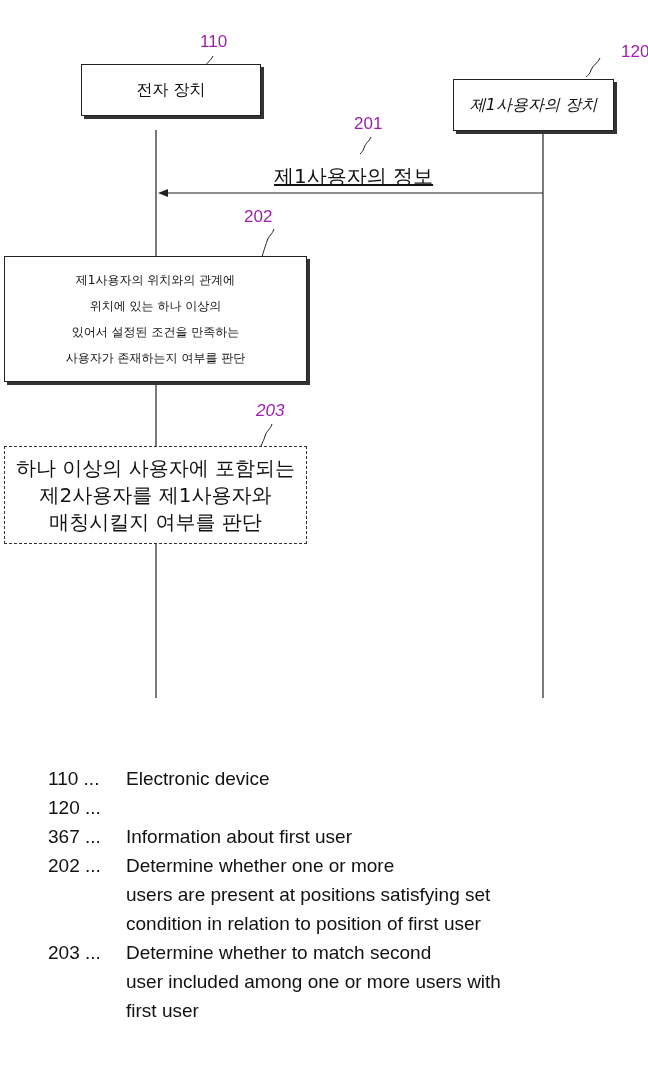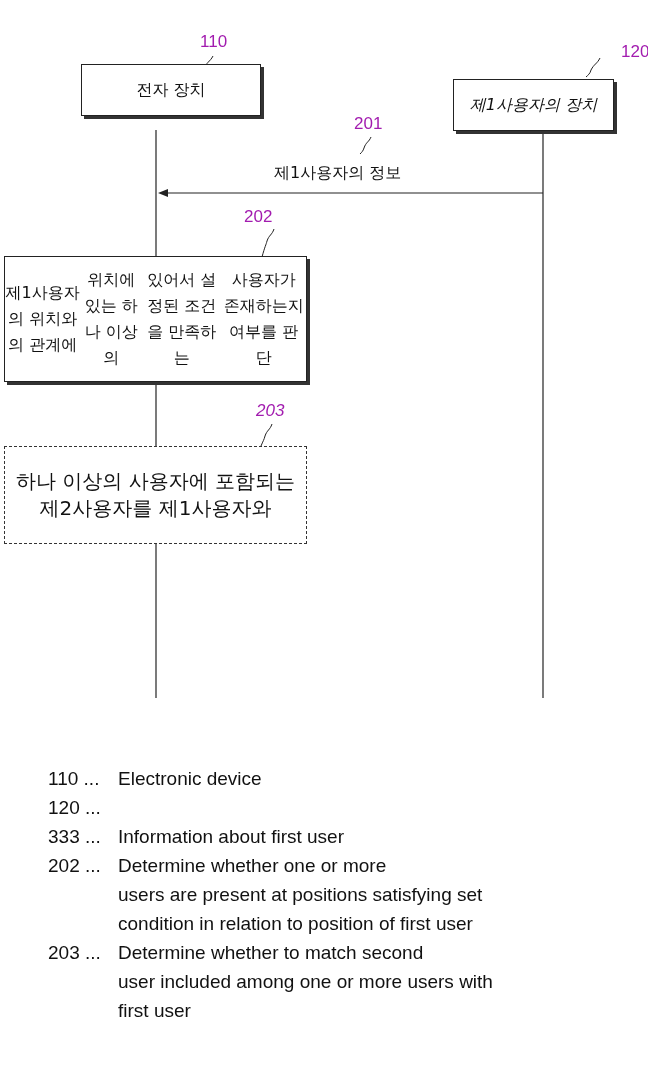--- a/index.html
+++ b/index.html
@@ -3,24 +3,24 @@
 <meta charset="utf-8">
 <style>
   html, body { margin: 0; padding: 0; background: #ffffff; }
   body { width: 648px; height: 1080px; position: relative; overflow: hidden;
          font-family: "DejaVu Sans", sans-serif; color: #111; }
   .box { position: absolute; background: #fff; border: 1.5px solid #222;
          box-shadow: 3px 3px 0 #333; display: flex; align-items: center;
          justify-content: center; text-align: center; font-size: 16px; line-height: 24px; }
   .box.dashed { border: 1.5px dashed #333; box-shadow: none; }
   .ref { position: absolute; font-size: 17px; font-family: "Liberation Sans", sans-serif; color: #a21caf; }
-  .msg-label { position: absolute; font-size: 16px; }
+  .msg-label { position: absolute; font-size: 20px; text-decoration: underline; }
   .legend { position: absolute; left: 48px; top: 764px; font-family: "Liberation Sans", sans-serif;
             font-size: 19px; line-height: 29px; color: #111; }
-  .legend .row { display: flex; }
+  .legend .row { display: flex; gap: 8px; }
   .legend .num { width: 70px; flex: none; white-space: nowrap; }
   .legend .txt { white-space: pre-line; }
   svg.overlay { position: absolute; left: 0; top: 0; }
 </style>
 </head>
 <body>
 
 <svg class="overlay" width="648" height="1080">
 
   <line x1="156" y1="130" x2="156" y2="698" stroke="#222" stroke-width="1.2"></line>
@@ -45,42 +45,43 @@
 
 <div class="box" style="left:66px; top:64px; width:178px; height:50px;margin-left:15px;">
   <span>전자 장치</span>
 </div>
 <div class="box" style="left:453px; top:79px; width:159px; height:50px;font-style:italic;">
   <span>제1사용자의 장치</span>
 </div>
 
 <div class="msg-label" style="left:274px; top:163px;">제1사용자의 정보</div>
 
-<div class="box" style="left:4px; top:256px; width:301px; height:124px; font-size:16px; line-height:26px;">
+<div class="box" style="left:4px; top:256px; width:301px; height:124px; flex-direction:column; font-size:12px; line-height:26px;">
   <div>제1사용자의 위치와의 관계에</div>
   <div>위치에 있는 하나 이상의</div>
   <div>있어서 설정된 조건을 만족하는</div>
   <div>사용자가 존재하는지 여부를 판단</div>
 </div>
 
 <div class="box dashed" style="left:4px; top:446px; width:301px; height:96px; flex-direction:column; font-size:20px; line-height:27px;">
   <div>하나 이상의 사용자에 포함되는</div>
   <div>제2사용자를 제1사용자와</div>
+  <div>매칭시킬지  여부를 판단</div>
 </div>
 
 <div class="legend">
   <div class="row">
     <span class="num">110 ...</span>
     <span class="txt">Electronic device</span>
   </div>
   <div class="row">
     <span class="num">120 ...</span>
   </div>
   <div class="row">
-    <span class="num">333 ...</span>
+    <span class="num">367 ...</span>
     <span class="txt">Information about first user</span>
   </div>
   <div class="row">
     <span class="num">202 ...</span>
     <span class="txt">Determine whether one or more
 users are present at positions satisfying set
 condition in relation to position of first user</span>
   </div>
   <div class="row">
     <span class="num">203 ...</span>

